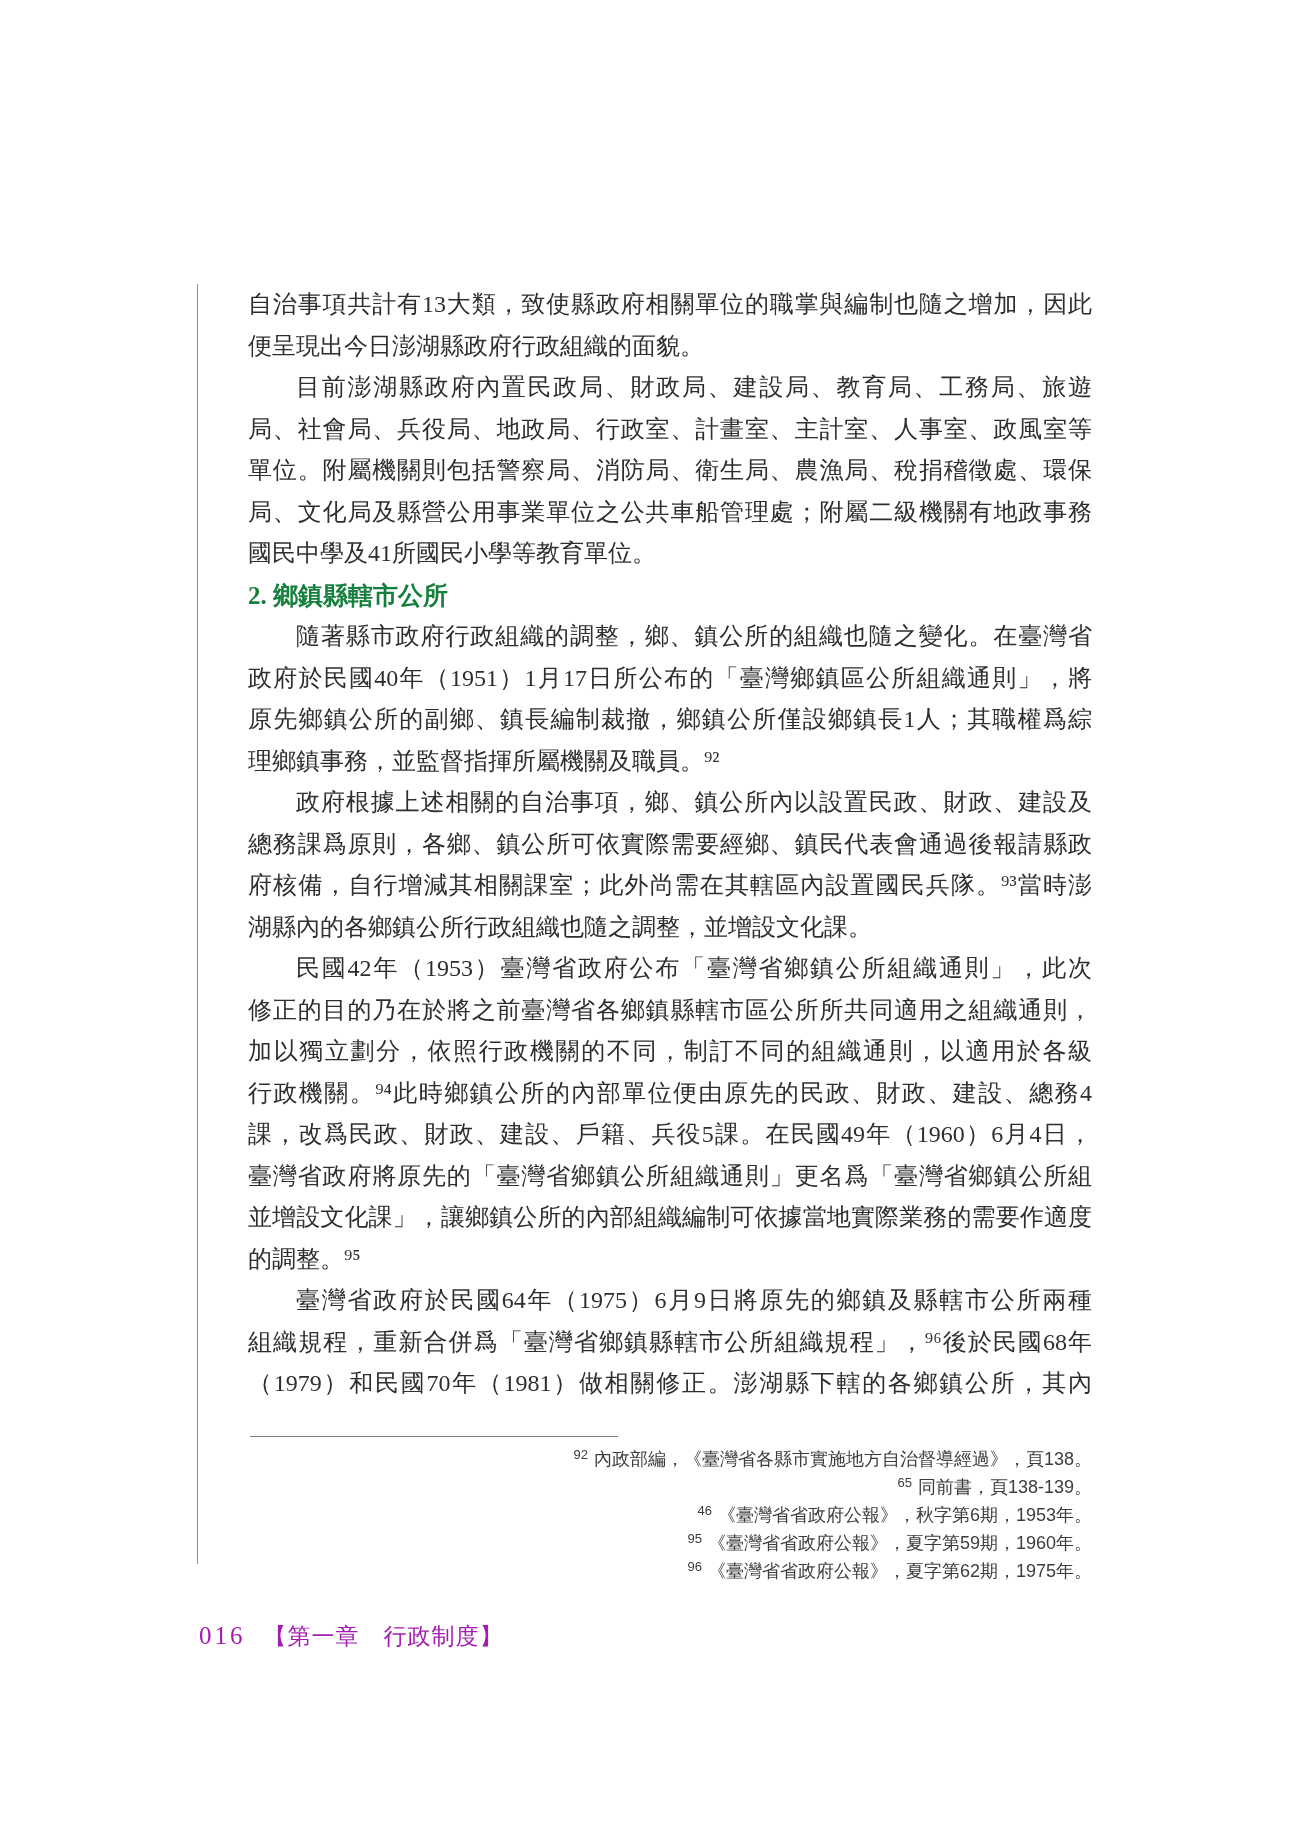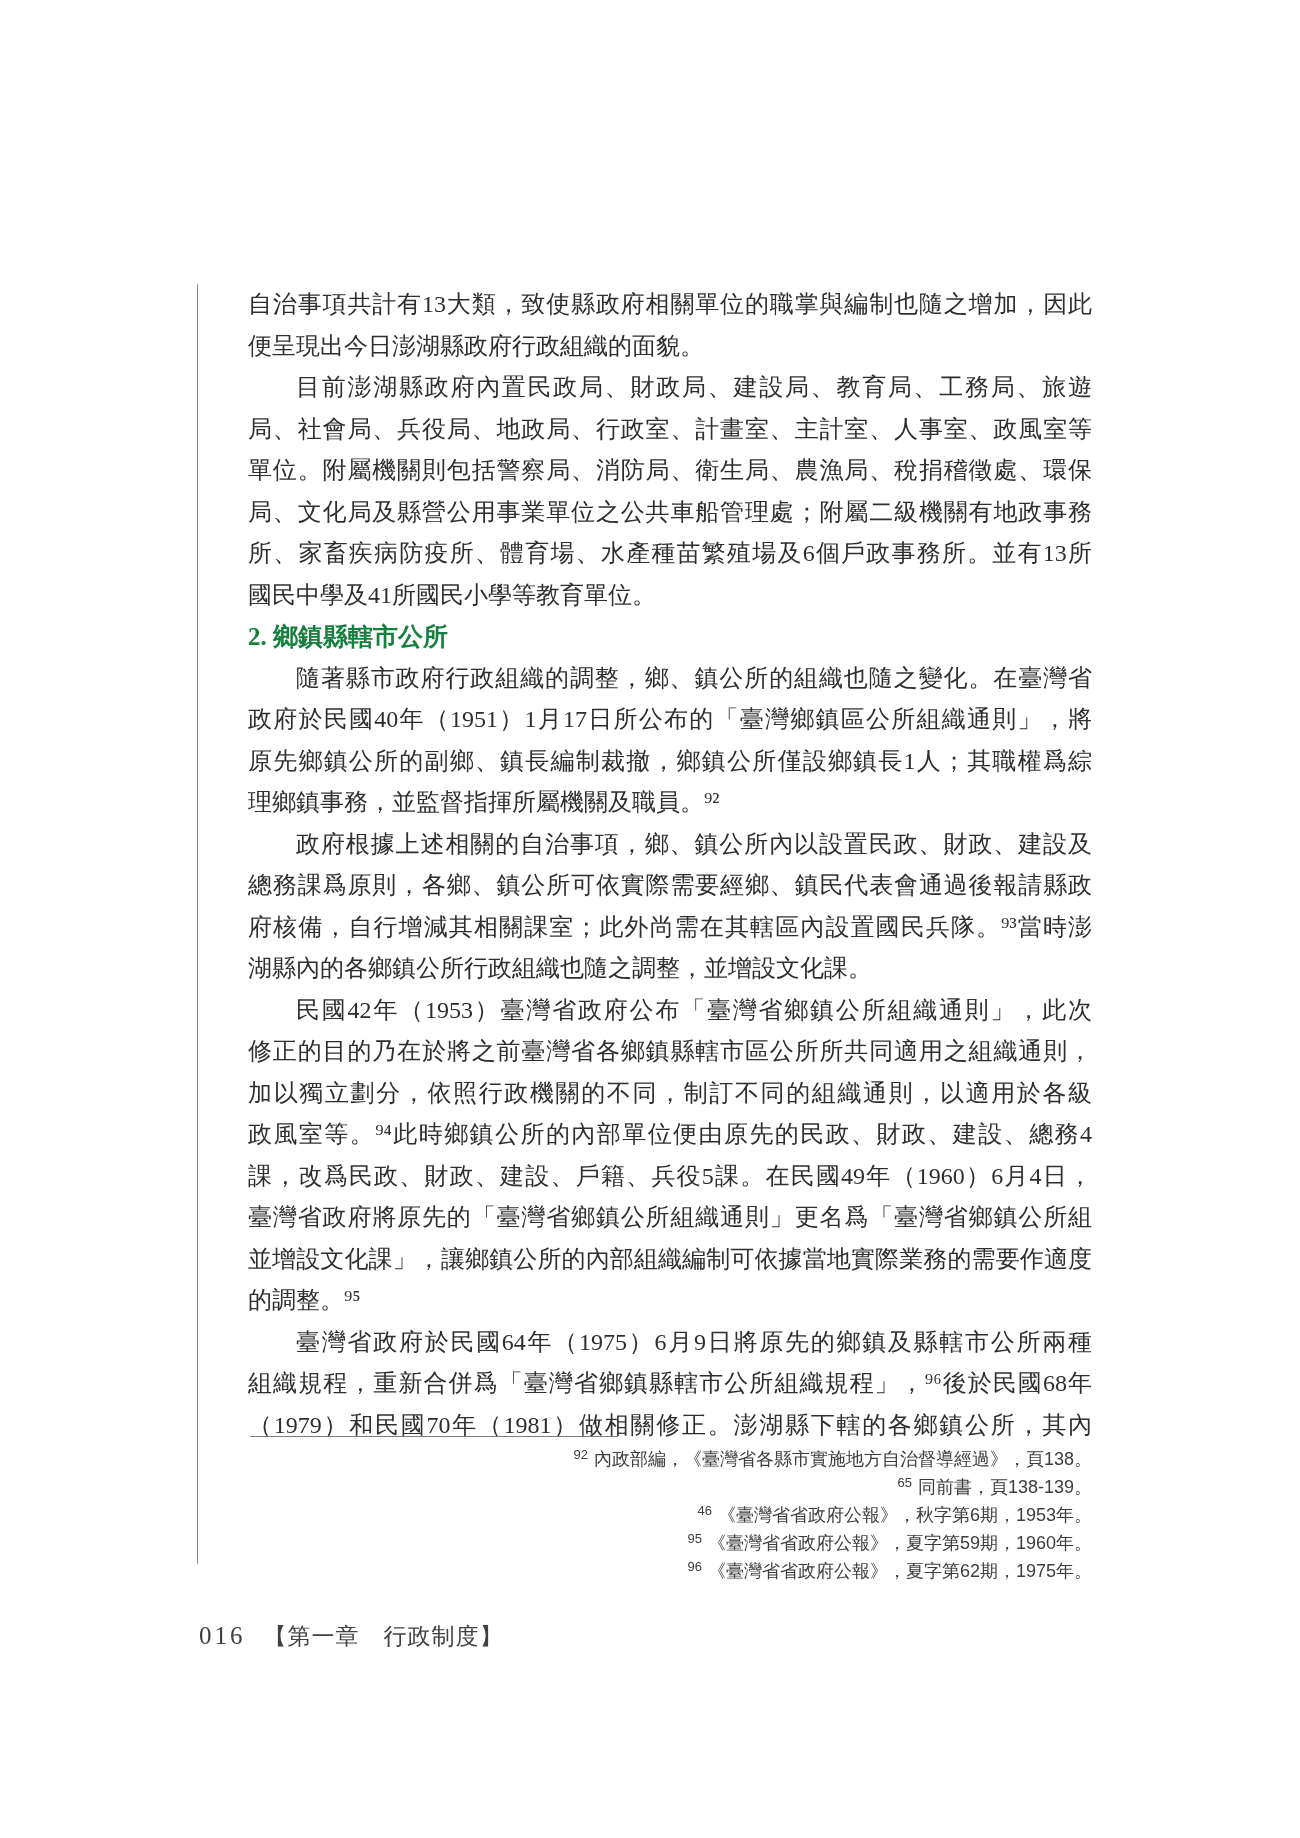--- a/index.html
+++ b/index.html
@@ -64,21 +64,21 @@
     vertical-align:6px;
     margin-right:6px;
     color:#3c3c3c;
   }
   .page-footer{
     position:absolute;
     left:199px;top:1621px;
     display:flex;
     align-items:baseline;
     gap:18px;
-    color:#404040;
+    color:#a21caf;
   }
   .page-num{
     font-size:25px;
     letter-spacing:3px;
   }
   .chapter{
     font-size:23px;
     font-weight:500;
     letter-spacing:1px;
   }
@@ -95,21 +95,20 @@
     <div>
       <div class="ln">自治事項共計有13大類，致使縣政府相關單位的職掌與編制也隨之增加，因此</div>
       <div class="ln last">便呈現出今日澎湖縣政府行政組織的面貌。</div>
     </div>
 
     <div>
       <div class="ln ind">目前澎湖縣政府內置民政局、財政局、建設局、教育局、工務局、旅遊</div>
       <div class="ln">局、社會局、兵役局、地政局、行政室、計畫室、主計室、人事室、政風室等</div>
       <div class="ln">單位。附屬機關則包括警察局、消防局、衛生局、農漁局、稅捐稽徵處、環保</div>
       <div class="ln">局、文化局及縣營公用事業單位之公共車船管理處；附屬二級機關有地政事務</div>
-      <div class="ln">所、家畜疾病防疫所、體育場、水產種苗繁殖場及6個戶政事務所。並有13所</div>
       <div class="ln last">國民中學及41所國民小學等教育單位。</div>
     </div>
 
     <div class="heading">2. 鄉鎮縣轄市公所</div>
 
     <div>
       <div class="ln ind">隨著縣市政府行政組織的調整，鄉、鎮公所的組織也隨之變化。在臺灣省</div>
       <div class="ln">政府於民國40年（1951）1月17日所公布的「臺灣鄉鎮區公所組織通則」，將</div>
       <div class="ln">原先鄉鎮公所的副鄉、鎮長編制裁撤，鄉鎮公所僅設鄉鎮長1人；其職權爲綜</div>
       <div class="ln last">理鄉鎮事務，並監督指揮所屬機關及職員。⁹²</div>
@@ -119,21 +118,21 @@
       <div class="ln ind">政府根據上述相關的自治事項，鄉、鎮公所內以設置民政、財政、建設及</div>
       <div class="ln">總務課爲原則，各鄉、鎮公所可依實際需要經鄉、鎮民代表會通過後報請縣政</div>
       <div class="ln">府核備，自行增減其相關課室；此外尚需在其轄區內設置國民兵隊。⁹³當時澎</div>
       <div class="ln last">湖縣內的各鄉鎮公所行政組織也隨之調整，並增設文化課。</div>
     </div>
 
     <div>
       <div class="ln ind">民國42年（1953）臺灣省政府公布「臺灣省鄉鎮公所組織通則」，此次</div>
       <div class="ln">修正的目的乃在於將之前臺灣省各鄉鎮縣轄市區公所所共同適用之組織通則，</div>
       <div class="ln">加以獨立劃分，依照行政機關的不同，制訂不同的組織通則，以適用於各級</div>
-      <div class="ln">政風室等。⁹⁴此時鄉鎮公所的內部單位便由原先的民政、財政、建設、總務4</div>
+      <div class="ln">行政機關。⁹⁴此時鄉鎮公所的內部單位便由原先的民政、財政、建設、總務4</div>
       <div class="ln">課，改爲民政、財政、建設、戶籍、兵役5課。在民國49年（1960）6月4日，</div>
       <div class="ln">臺灣省政府將原先的「臺灣省鄉鎮公所組織通則」更名爲「臺灣省鄉鎮公所組</div>
       <div class="ln">並增設文化課」，讓鄉鎮公所的內部組織編制可依據當地實際業務的需要作適度</div>
       <div class="ln last">的調整。⁹⁵</div>
     </div>
 
     <div>
       <div class="ln ind">臺灣省政府於民國64年（1975）6月9日將原先的鄉鎮及縣轄市公所兩種</div>
       <div class="ln">組織規程，重新合併爲「臺灣省鄉鎮縣轄市公所組織規程」，⁹⁶後於民國68年</div>
       <div class="ln">（1979）和民國70年（1981）做相關修正。澎湖縣下轄的各鄉鎮公所，其內</div>

